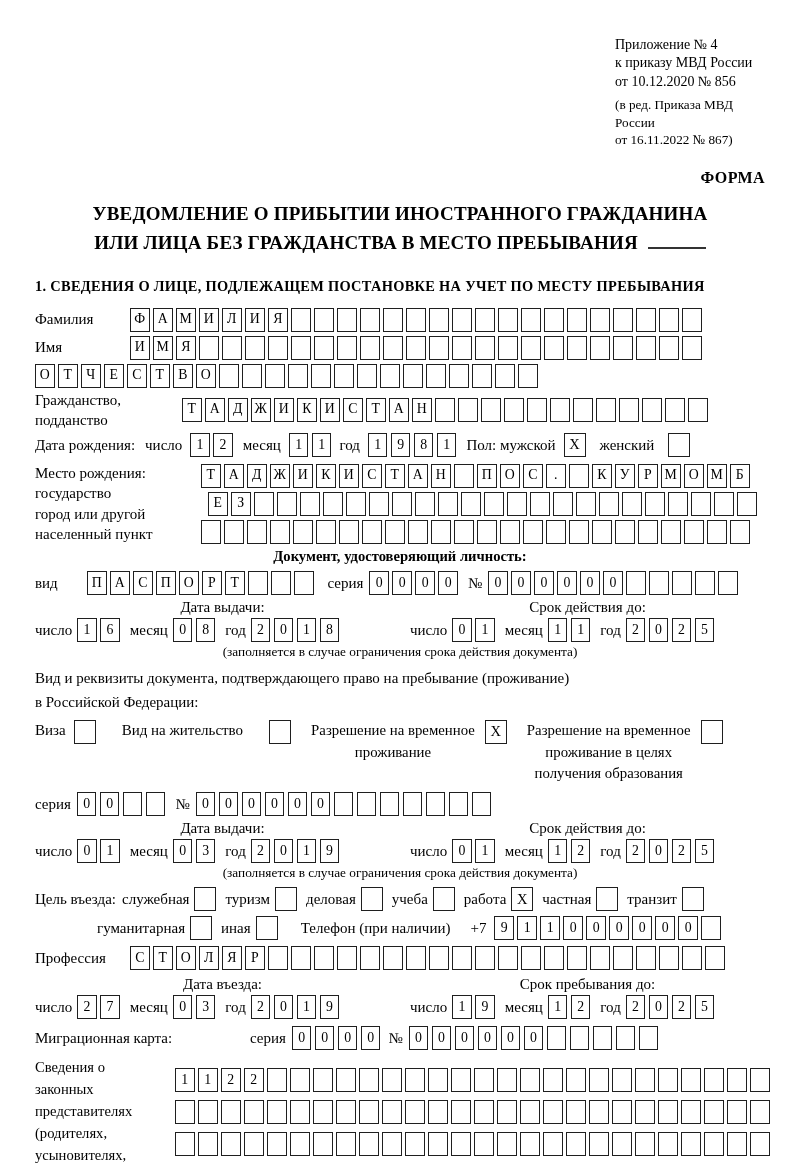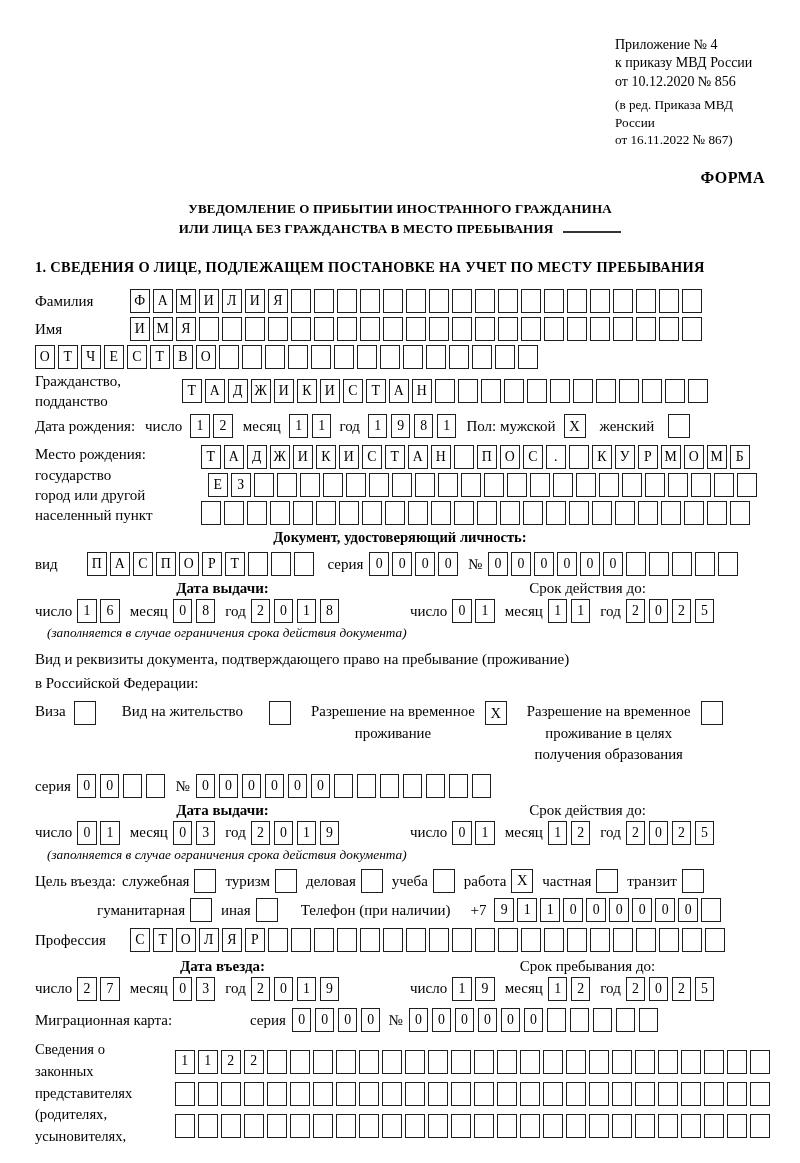--- a/index.html
+++ b/index.html
@@ -6,21 +6,21 @@
   .page{
     width:800px;height:1163px;box-sizing:border-box;
     background:#fff;color:#000;
     font-family:"Liberation Serif","DejaVu Serif",serif;
     padding:36px 35px 18px 35px;overflow:hidden;position:relative;
   }
   
   .hdr{margin-left:580px;font-size:14px;line-height:1.32;}
   .hdr .sub{margin-top:5px;font-size:13.2px;}
   .form-label{text-align:right;font-weight:bold;font-size:16px;margin-top:20px;letter-spacing:.4px;}
-  .title{text-align:center;font-weight:bold;font-size:13px;line-height:1.55;margin-top:12px;letter-spacing:.2px;}
+  .title{text-align:center;font-weight:bold;font-size:19px;line-height:1.55;margin-top:12px;letter-spacing:.2px;}
   .blank-line{display:inline-block;width:58px;border-bottom:2px solid #333;height:.9em;margin-left:10px;}
   .sec-title{font-weight:bold;font-size:14.4px;margin-top:20px;margin-bottom:13px;letter-spacing:.3px;}
   
   .row{display:flex;align-items:center;margin-bottom:4px;font-size:15px;line-height:1.35;}
   .t{white-space:nowrap;}
   .lblcol{flex:0 0 auto;}
   
   .cells{display:inline-flex;gap:3.5px;flex:0 0 auto;}
   .cell{
     flex:0 0 auto;width:17.5px;height:22px;border:1.5px solid #1f1f1f;
@@ -29,27 +29,27 @@
   }
   .cb{
     flex:0 0 auto;width:20px;height:22px;border:1.5px solid #1f1f1f;
     display:inline-flex;align-items:center;justify-content:center;
     font-size:14.5px;background:#fff;
   }
   .stack{display:flex;flex-direction:column;gap:4px;}
   .center-b{text-align:center;font-weight:bold;font-size:14.6px;margin:4px 0 6px;}
   
   .dhead{display:flex;font-size:15px;margin:3px 0 2px;}
-  .dhead .c1{width:375px;text-align:center;font-weight:bold;}
+  .dhead .c1{width:375px;text-align:center;}
   .dhead .c2{flex:1;text-align:center;}
   .drow{display:flex;align-items:center;font-size:15px;margin-bottom:2px;}
   .dgrp{display:flex;align-items:center;}
   .dgrp .t{margin-right:5px;}
   .dgrp .t+.cells{margin-right:10px;}
-  .note{text-align:left;font-size:13.3px;margin:1px 12px 6px;font-style:italic;}
+  .note{text-align:center;font-size:13.3px;margin:1px 12px 6px;}
   .intro{font-size:15px;line-height:1.6;margin-top:4px;}
   
   .opts{margin-top:6px;align-items:flex-start;}
   .optlines{text-align:center;font-size:14.8px;line-height:1.45;}
   .ml8{margin-left:8px;} .ml10{margin-left:10px;} .ml14{margin-left:14px;}
   .ml20{margin-left:20px;} .ml26{margin-left:26px;}
   .mr6{margin-right:6px;}
   
   .purp .cb{margin:0 9px 0 5px;}
   .purp .t{white-space:nowrap;}

